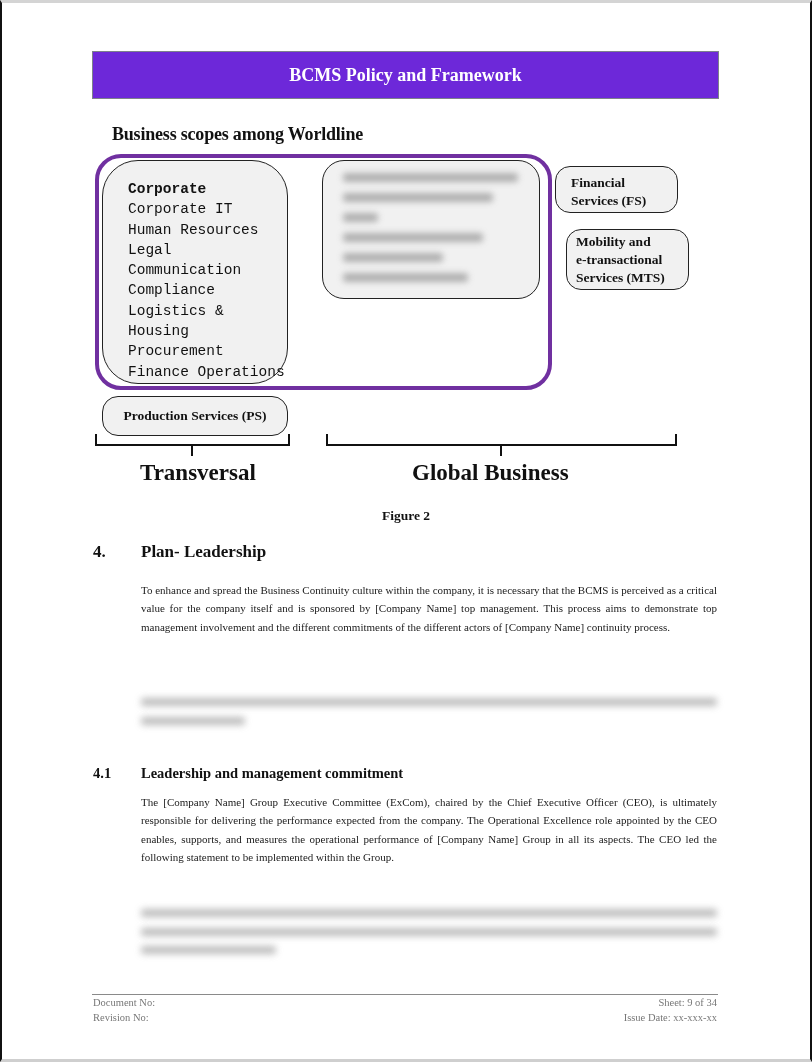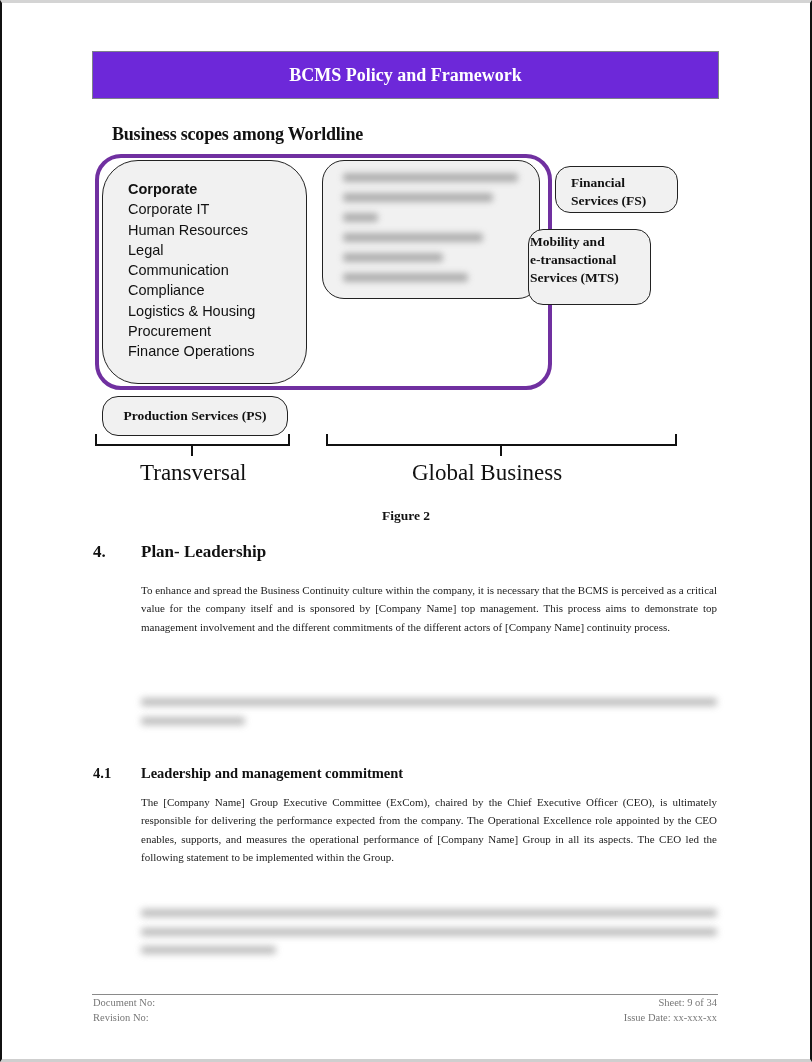--- a/index.html
+++ b/index.html
@@ -30,51 +30,51 @@
 
     .purple-outline {
       position: absolute; left: 95px; top: 154px; width: 457px; height: 236px;
       border: 4px solid #7030a0; border-radius: 26px;
     }
 
     .box {
       position: absolute; background: #f1f1f1; border: 1.3px solid #222;
     }
     .box-corporate {
-      left: 102px; top: 160px; width: 205px; height: 224px; border-radius: 36px;
+      left: 102px; top: 160px; width: 186px; height: 224px; border-radius: 36px;
       padding: 18px 0 0 25px;
-      font-family: Liberation Sans, sans-serif; font-size: 14.5px; line-height: 20.3px;
+      font-family: Liberation Mono, monospace; font-size: 14.5px; line-height: 20.3px;
     }
     .box-corporate .corp-title { font-weight: bold; }
 
     .box-blurred {
       left: 322px; top: 160px; width: 218px; height: 139px; border-radius: 22px;
       padding: 12px 0 0 20px;
     }
     .blur-line {
       height: 9px; background: #9a9a9a; margin-bottom: 11px; border-radius: 3px;
       filter: blur(3px); opacity: 0.75;
     }
 
     .box-small {
       font-family: "Liberation Serif", serif; font-weight: bold; font-size: 13.5px;
       line-height: 18px; border-radius: 15px;
     }
     .box-fs { left: 555px; top: 166px; width: 123px; height: 47px; padding: 7px 0 0 15px; }
-    .box-mts { left: 528px; top: 229px; width: 123px; height: 76px; padding: 3px 0 0 1px; }
+    .box-mts { left: 566px; top: 229px; width: 123px; height: 61px; padding: 3px 0 0 9px; }
     .box-ps {
       left: 102px; top: 396px; width: 186px; height: 40px; border-radius: 16px;
       display: flex; align-items: center; justify-content: center;
       font-family: "Liberation Serif", serif; font-weight: bold; font-size: 13.5px;
     }
 
     .bracket-svg { position: absolute; left: 0; top: 0; width: 812px; height: 470px; pointer-events: none; }
 
     .group-label {
-      position: absolute; font-family: "Liberation Serif", serif; font-weight: normal;
+      position: absolute; font-family: "Liberation Serif", serif; font-weight: bold;
       font-size: 23px; top: 460px;
     }
     .label-transversal { left: 140px; }
     .label-global { left: 412px; }
 
     .figure-caption {
       position: absolute; left: 0; width: 812px; top: 508px; text-align: center;
       font-family: "Liberation Serif", serif; font-weight: bold; font-size: 13.5px;
     }
 

